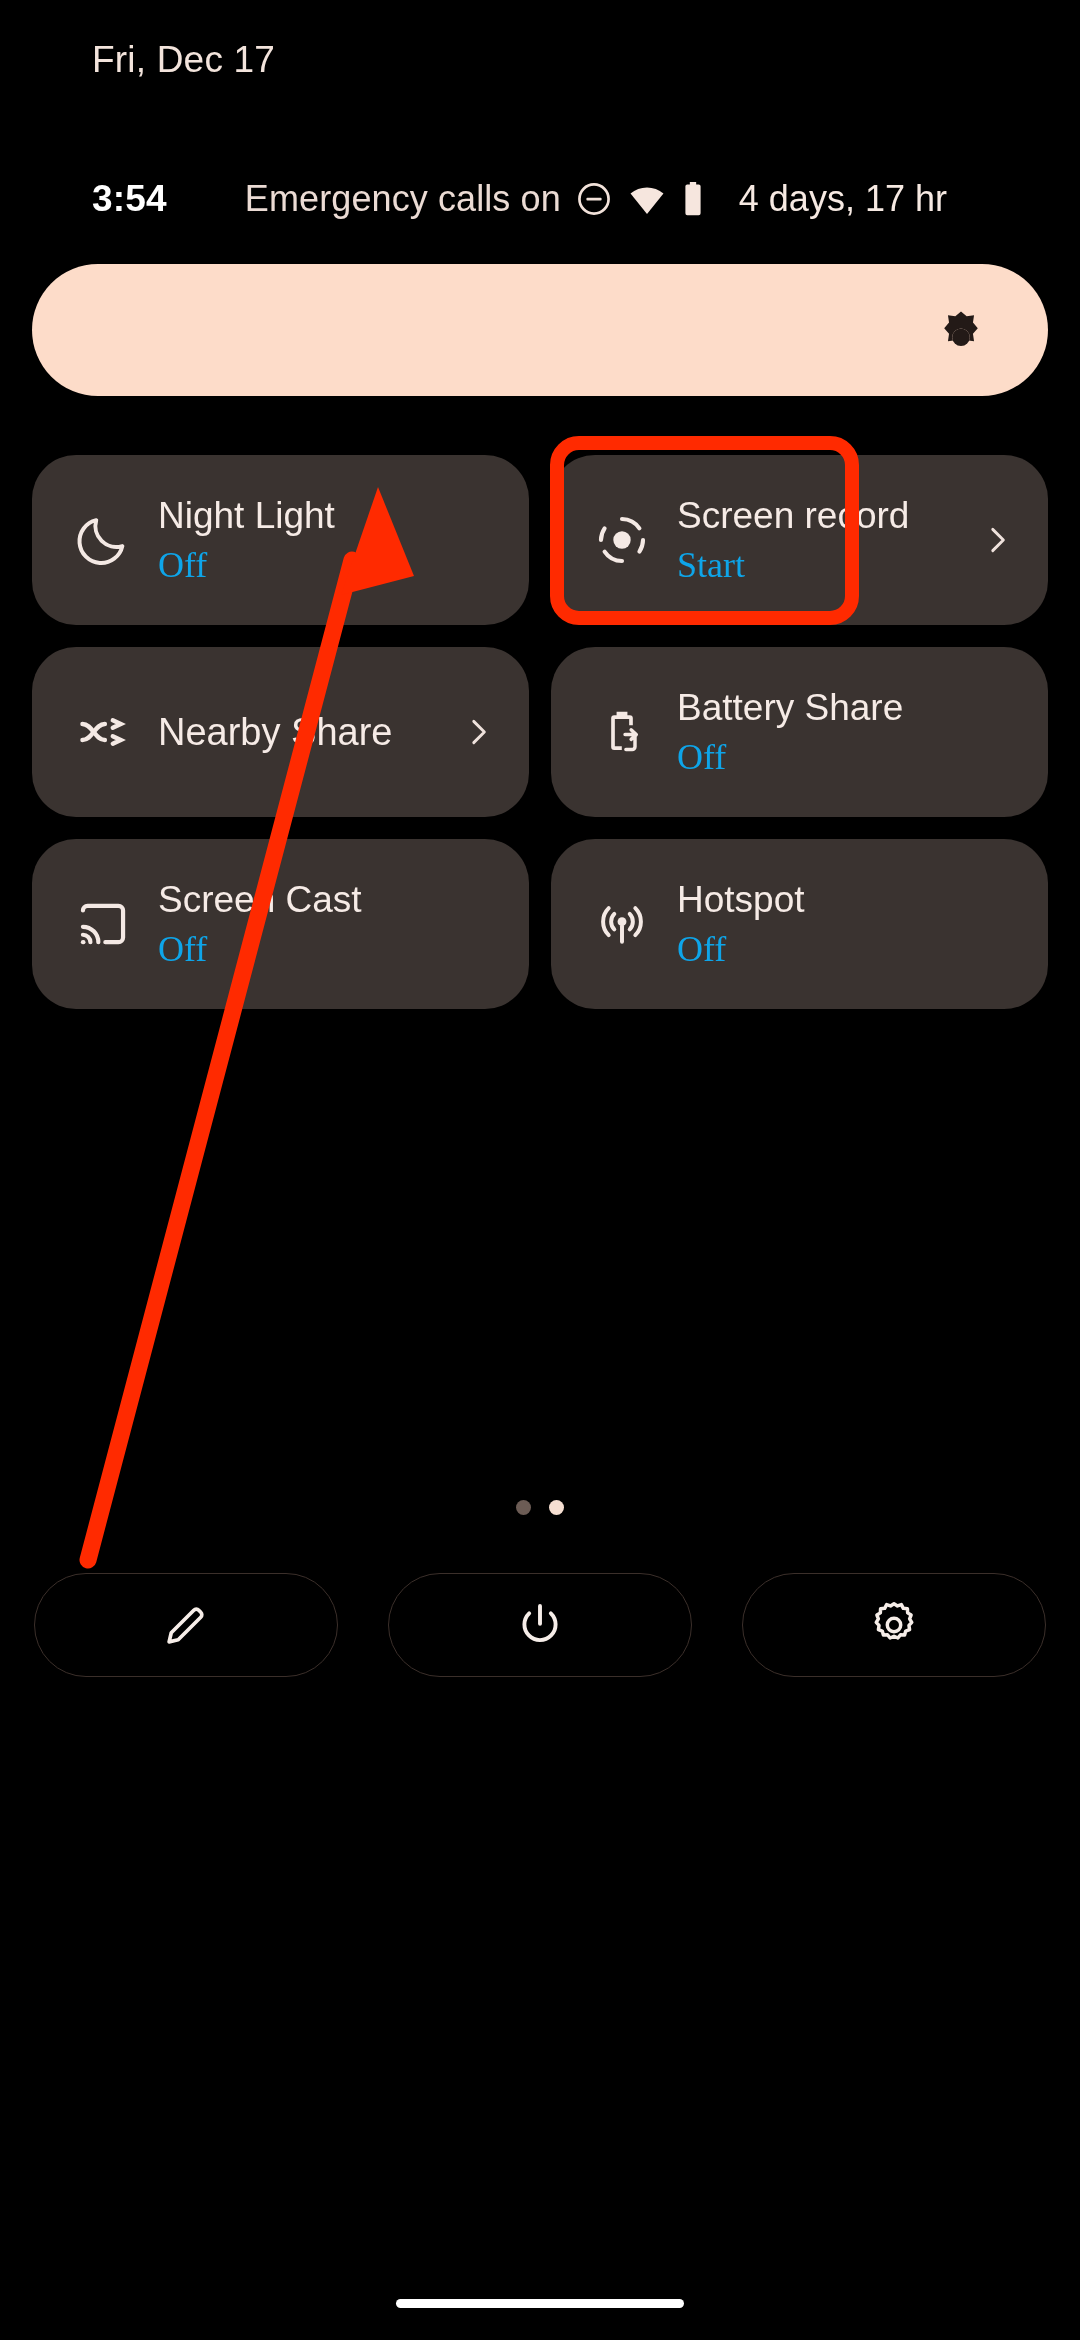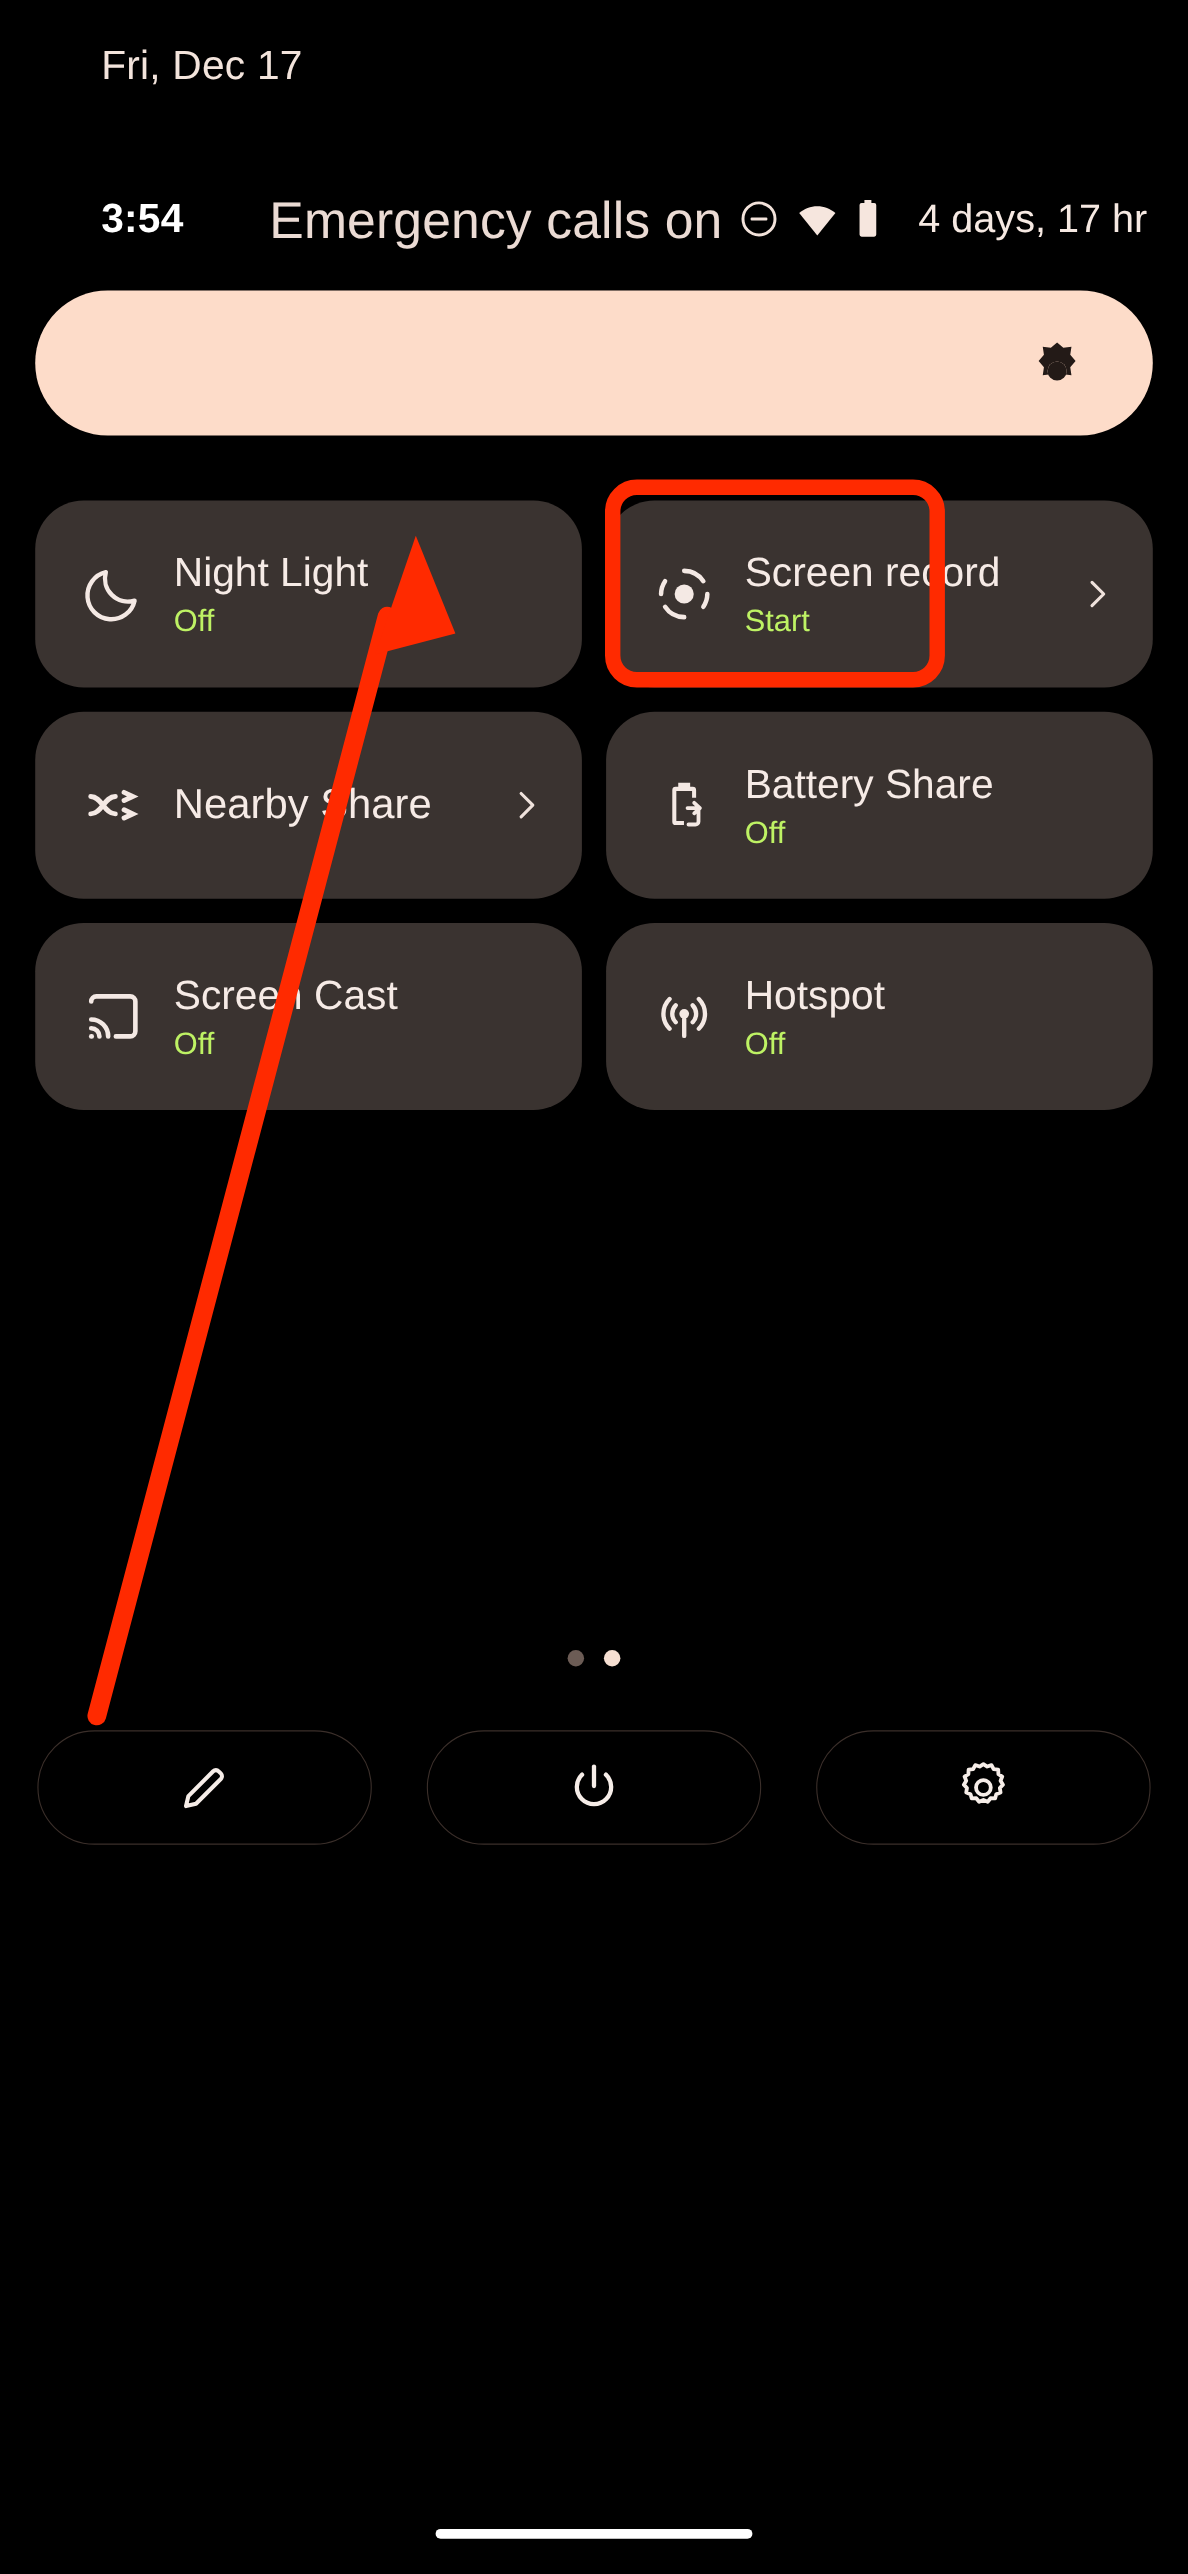--- a/index.html
+++ b/index.html
@@ -25,21 +25,21 @@
     position:absolute; left:0; top:168px; width:1067px; height:62px;
     display:flex; align-items:center; padding-left:92px;
   }
   .status-clock {
     color:#FFFFFF; font-size:37px; font-weight:700; letter-spacing:0.2px;
   }
   .status-right {
     display:flex; align-items:center; gap:14px; margin-left:78px;
   }
   .status-text {
-    color:#EBDBD4; font-size:47px; font-weight:400; letter-spacing:0.1px;
+    color:#EBDBD4; font-size:36px; font-weight:400; letter-spacing:0.1px;
   }
   .battery-text {
     color:#F6E9E2; font-size:36px; font-weight:400; margin-left:20px;
   }
   .ic { display:block; }
 
   
   .brightness {
     position:absolute; left:32px; top:264px; width:1016px; height:132px;
     background:#FDDCC9; border-radius:66px;
@@ -63,22 +63,23 @@
   .tile-icon { flex:0 0 auto; width:62px; display:flex; align-items:center; justify-content:center; }
   .tile-labels {
     margin-left:24px; display:flex; flex-direction:column; justify-content:center;
     min-width:0; flex:1 1 auto;
   }
   .tile-title {
     color:#F6EBE6; font-size:37px; font-weight:500; line-height:1.18;
     white-space:nowrap; overflow:hidden;
   }
   .tile-sub {
-    color:#bef264; font-size:28px; font-weight:400; line-height:1.18; margin-top:6px;
+    color:#0ea5e9; font-size:36px; font-weight:400; line-height:1.18; margin-top:6px;
     white-space:nowrap;
+    font-family:Liberation Serif, serif;
   }
   
   .tile.single .tile-labels { justify-content:center; }
   .tile.single .tile-title { font-size:38px; }
   
   .tile.truncate .tile-title {
     -webkit-mask-image:linear-gradient(to right, #000 76%, rgba(0,0,0,0) 97%);
     mask-image:linear-gradient(to right, #000 76%, rgba(0,0,0,0) 97%);
   }
   .tile-chevron {

